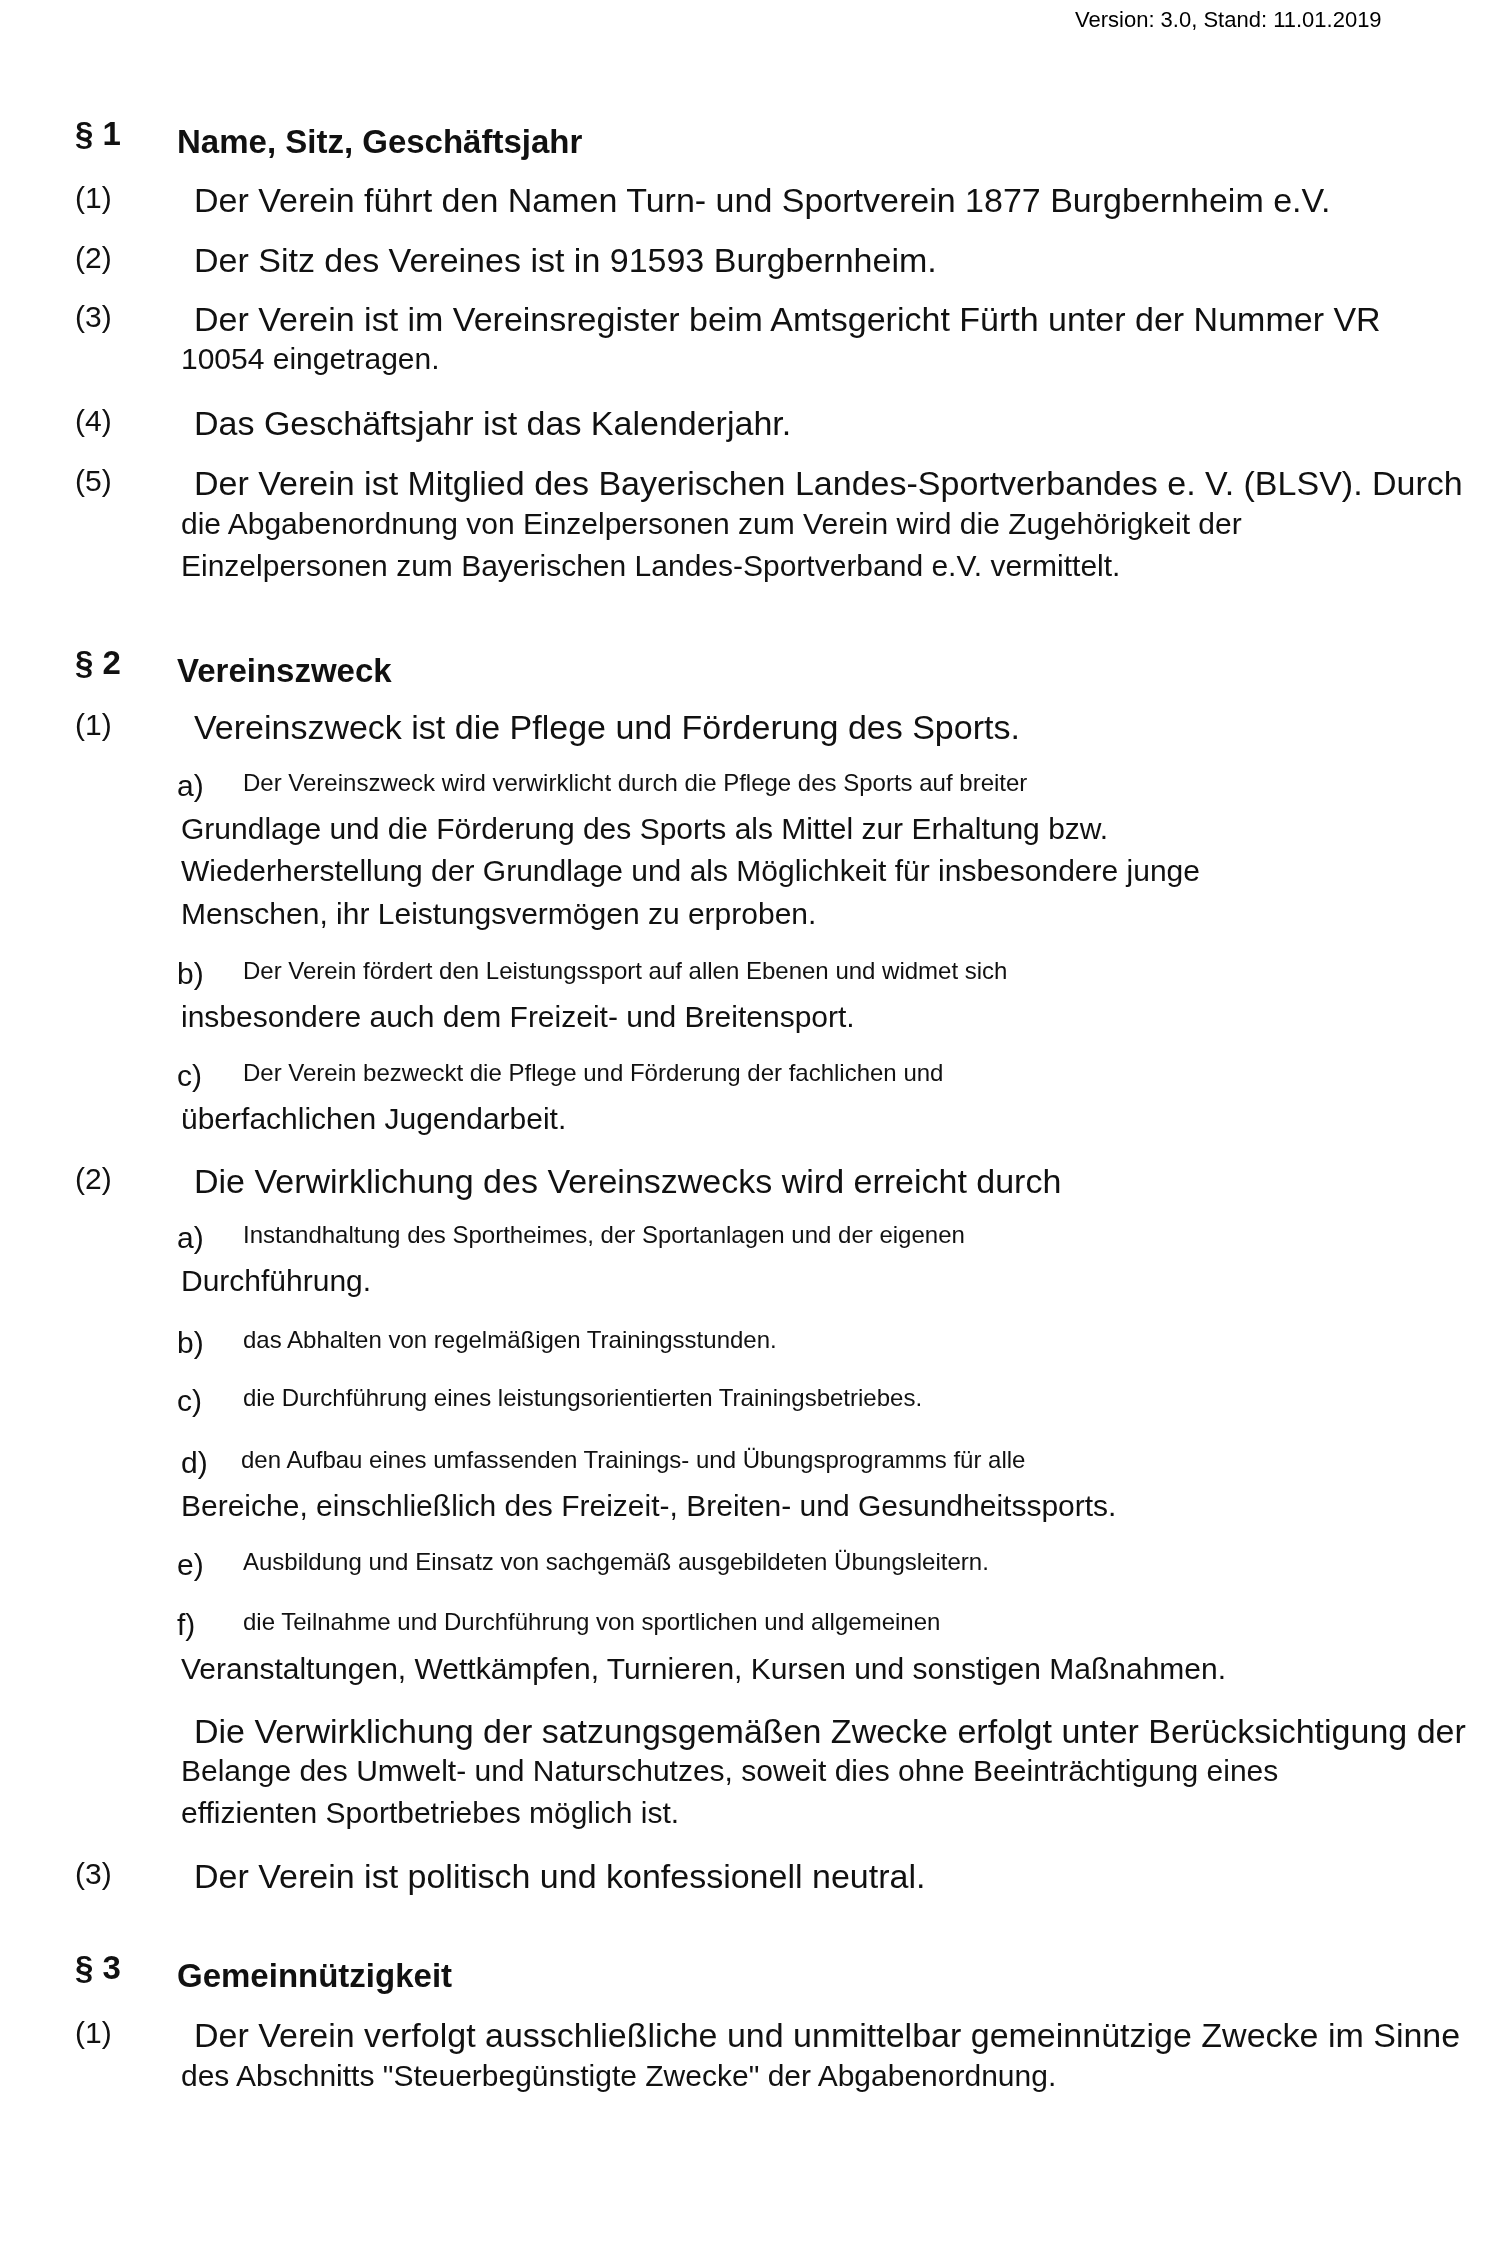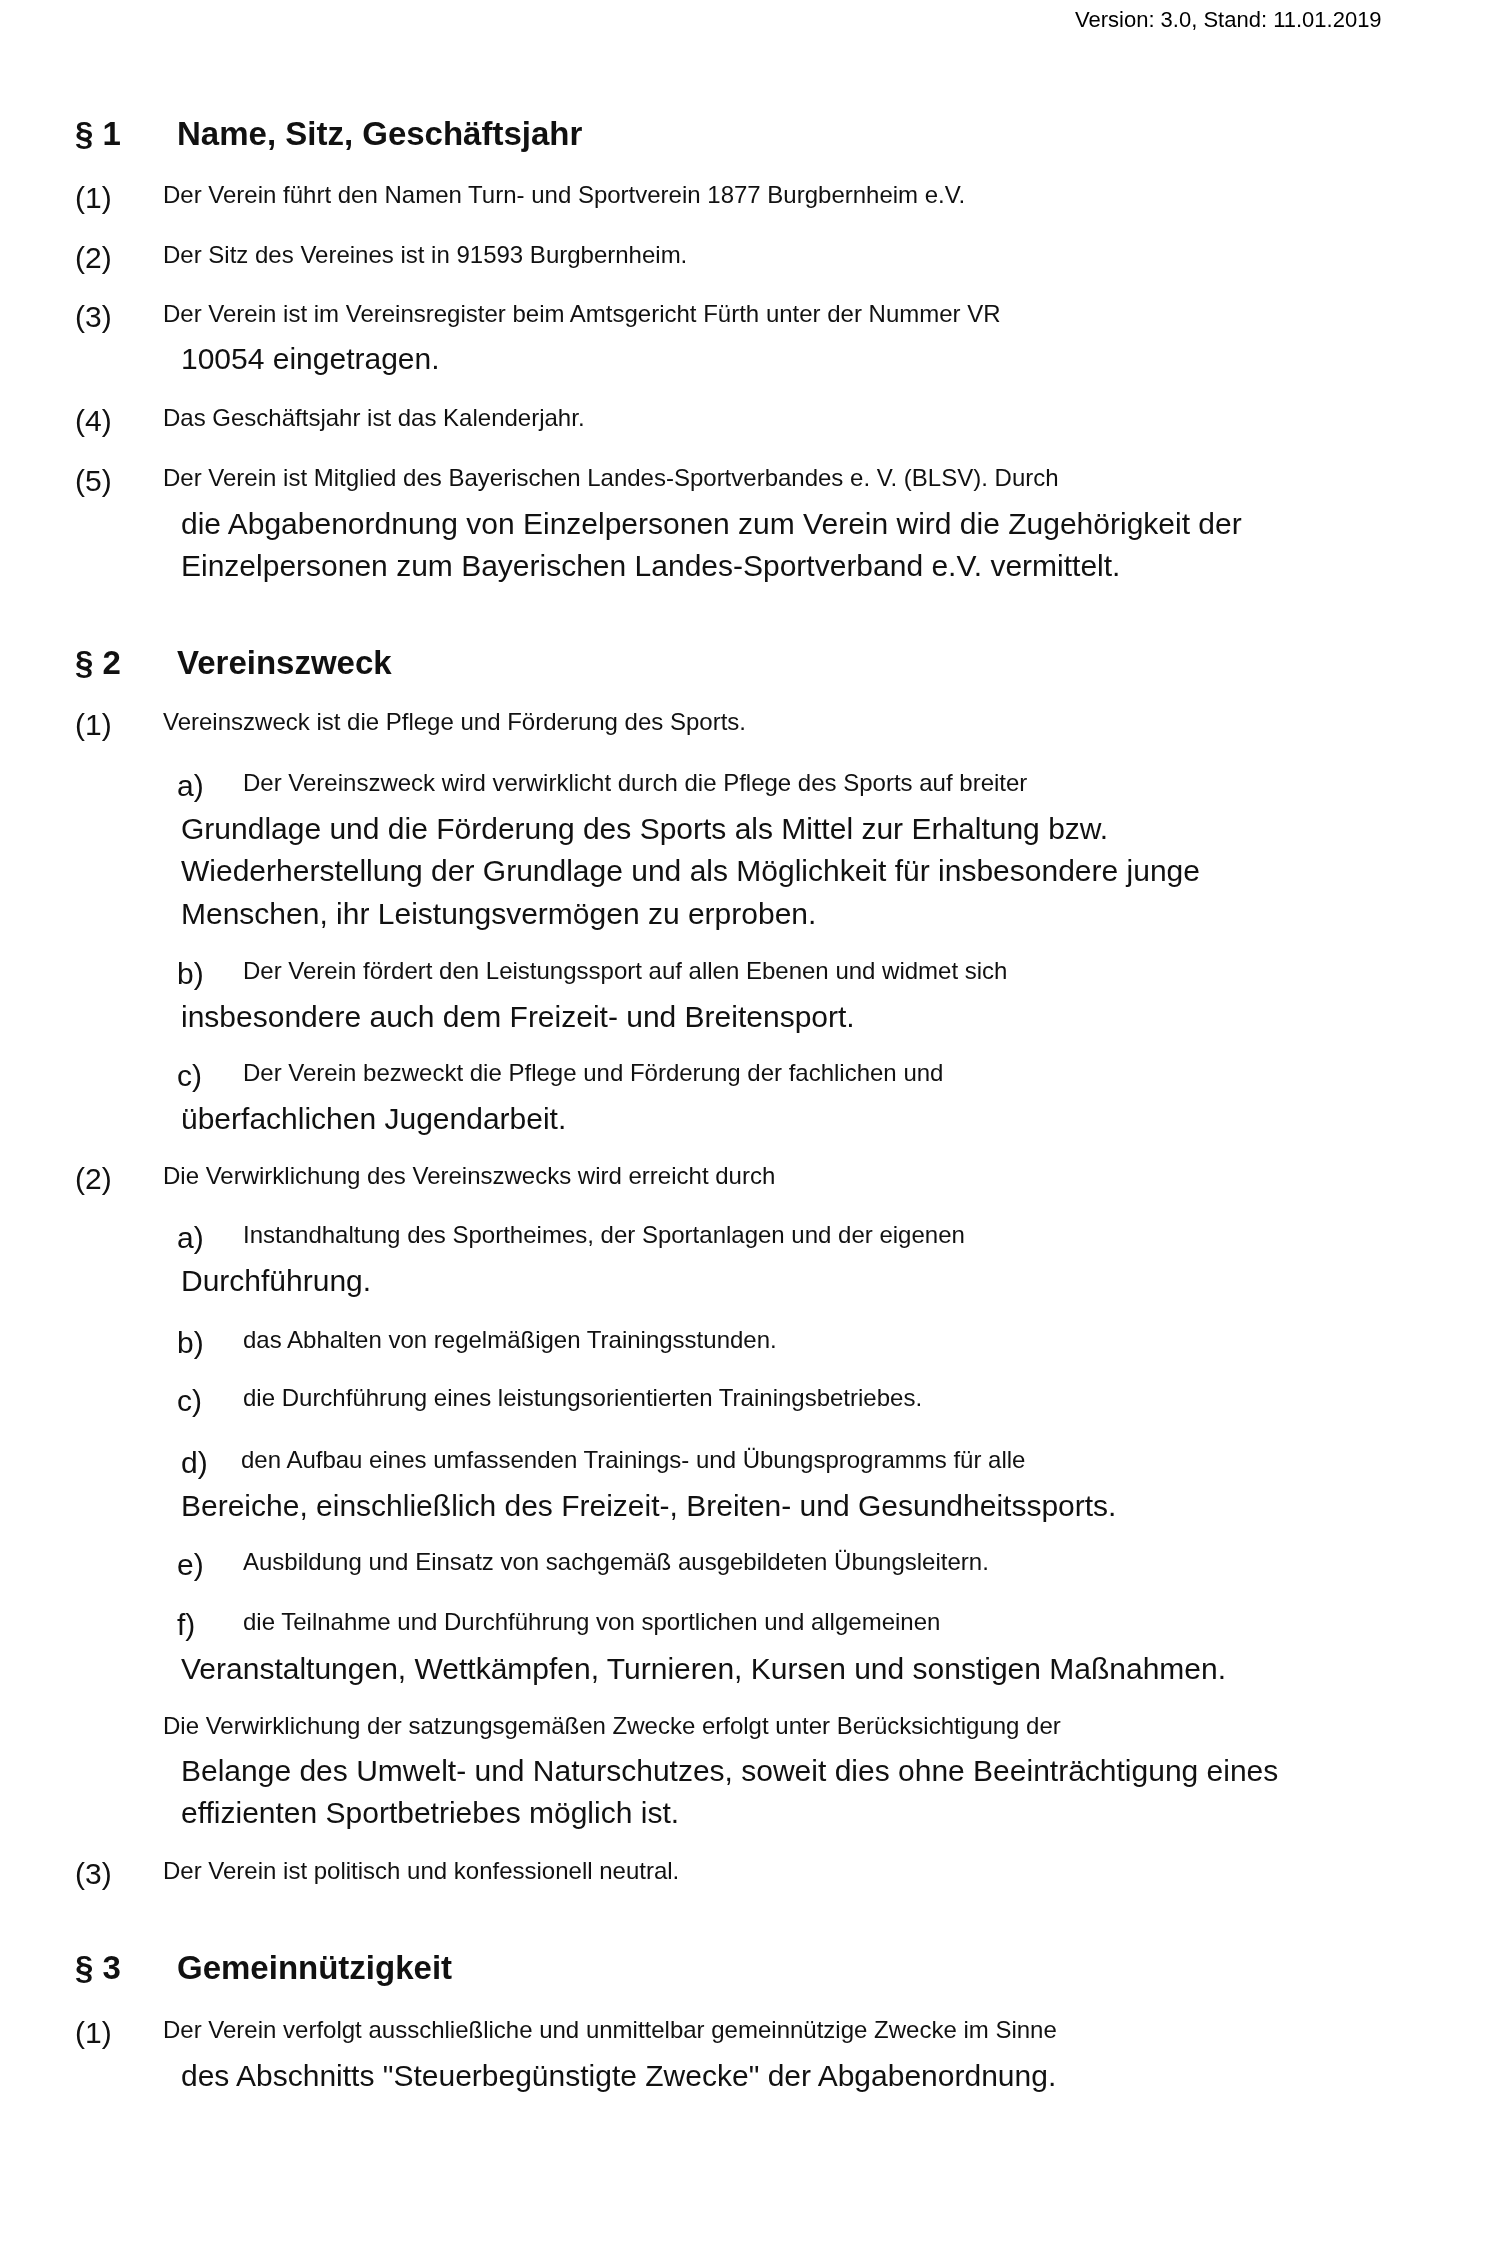--- a/index.html
+++ b/index.html
@@ -1,23 +1,23 @@
 <!DOCTYPE html>
 <html><head>
 <meta charset="utf-8">
 <style>
   html, body { margin:0; padding:0; background:#ffffff; }
   body { width:1500px; height:2262px; position:relative; overflow:hidden;
          font-family:"Liberation Sans", sans-serif; color:#111; }
   .abs { position:absolute; white-space:nowrap; line-height:1; }
   .version { font-size:22px; left:1075px; top:9px; color:#000000; }
   .h-num { font-size:33px; font-weight:bold; left:75px; }
-  .h-title { font-size:33px; font-weight:bold; left:177px; }
+  .h-title { font-size:33px; font-weight:bold; left:177px;margin-top:8px; }
   .num { font-size:30px; left:75px; }
-  .txt { font-size:24px; left:163px; }
+  .txt { font-size:34px; left:194px; }
   .cont { font-size:30px; left:181px; }
   .sub-label { font-size:30px; left:177px; }
   .sub-txt { font-size:24px; left:243px; }
 </style>
 </head>
 <body>
 
 <div class="abs version">Version: 3.0, Stand: 11.01.2019</div>
 
 <div>

